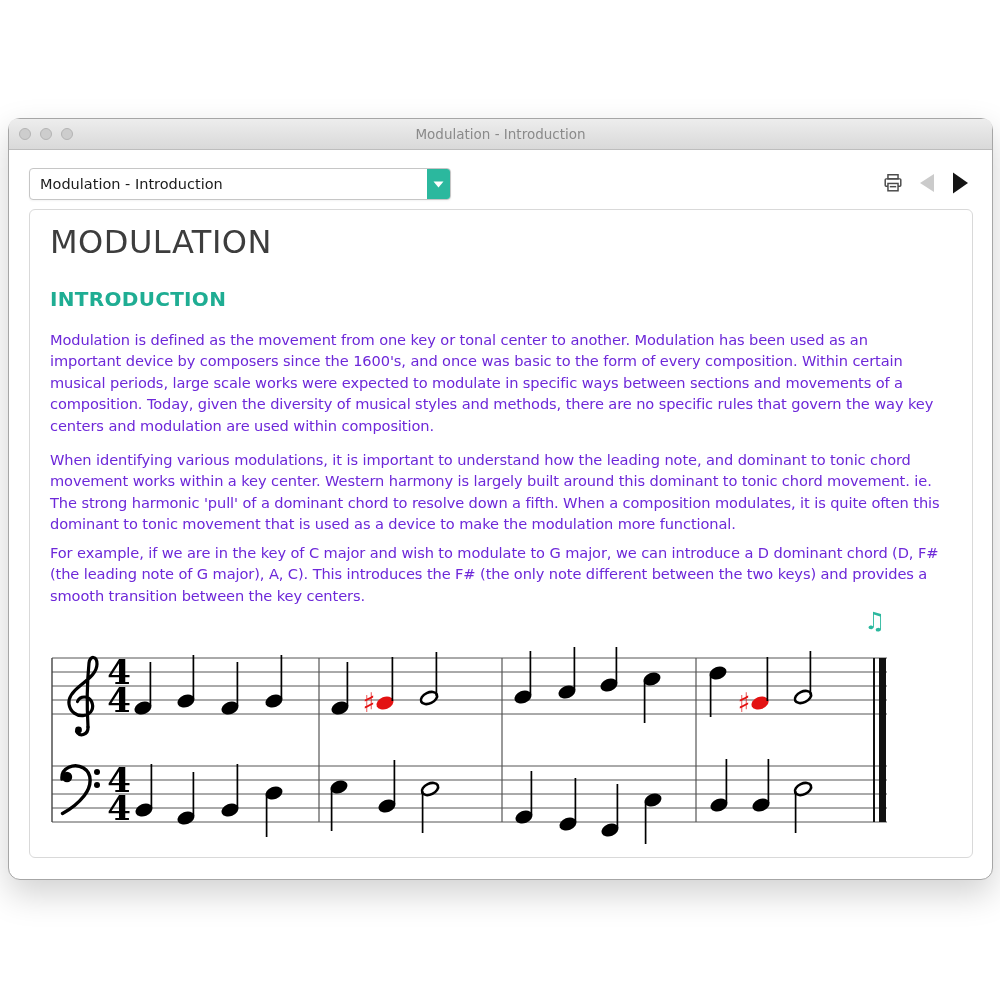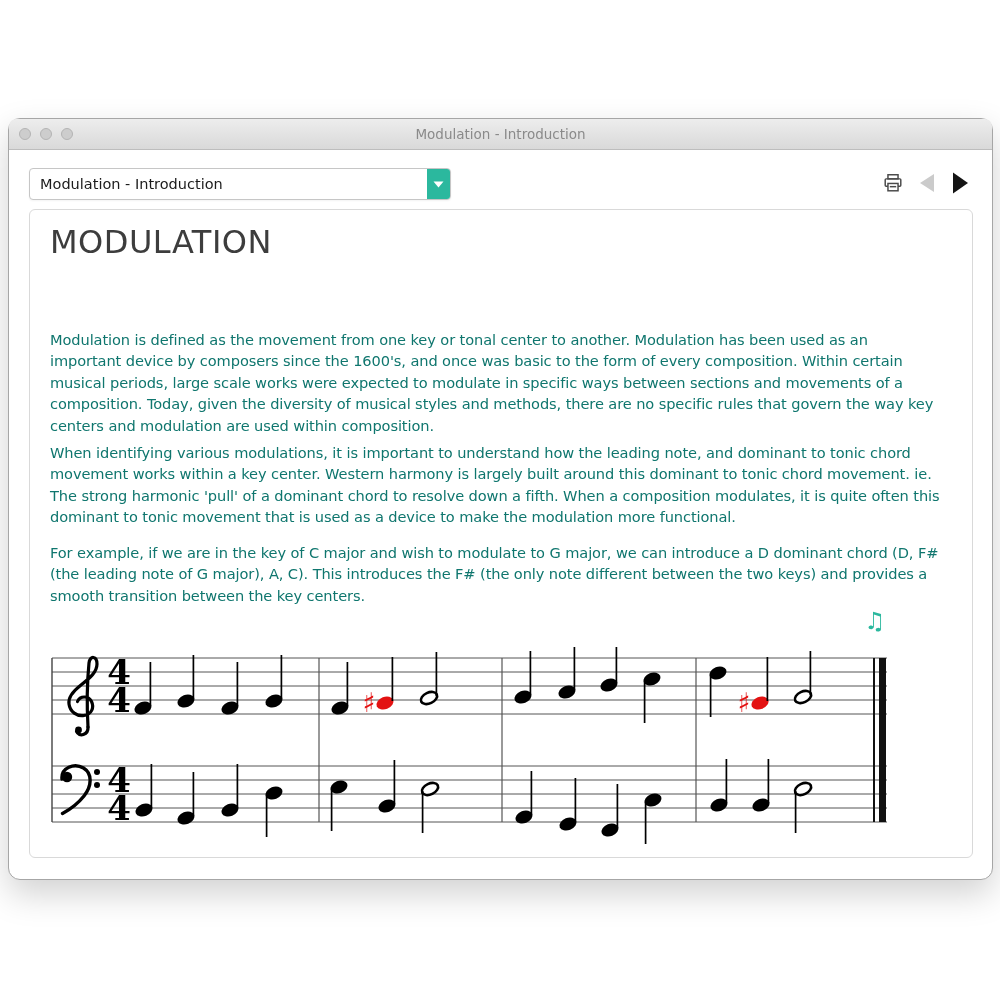--- a/index.html
+++ b/index.html
@@ -19,22 +19,22 @@
   .dropdown .value{flex:1;display:flex;align-items:center;padding-left:10px;font-size:14.5px;color:#1c1c1c;white-space:nowrap;overflow:hidden;}
   .dropdown .dd-btn{width:23px;background:#2bb89e;border-radius:0 3px 3px 0;display:flex;align-items:center;justify-content:center;}
 
   .toolbar-right{position:absolute;right:22px;top:50px;display:flex;align-items:center;gap:13px;height:28px;}
   .icon-btn{display:flex;align-items:center;justify-content:center;cursor:pointer;background:none;border:none;padding:0;}
 
   .panel{position:absolute;left:20px;top:90px;width:942px;height:647px;background:#fff;border:1px solid #d9d9d9;border-radius:6px;}
 
   .page-title{position:absolute;left:20px;top:10px;margin:0;font-size:32px;font-weight:400;color:#3d3d3d;letter-spacing:0.5px;line-height:44px;}
   .section-heading{position:absolute;left:20px;top:74px;margin:0;font-size:20px;font-weight:700;color:#1fad93;letter-spacing:0.3px;line-height:30px;}
-  .para{position:absolute;left:20px;width:890px;margin:0;font-size:14.6px;line-height:21.4px;color:#0f766e;letter-spacing:-0.1px;}
-  .para.p1{top:119px;} .para.p2{top:232px;} .para.p3{top:332px;}
+  .para{position:absolute;left:20px;width:890px;margin:0;font-size:14.6px;line-height:21.4px;color:#6d28d9;letter-spacing:-0.1px;}
+  .para.p1{top:119px;} .para.p2{top:239px;} .para.p3{top:332px;}
   .audio-icon{position:absolute;left:834px;top:398px;font-size:24px;color:#2bb89e;line-height:26px;cursor:pointer;}
   .score-wrap{position:absolute;left:17px;top:437px;}
 </style>
 </head>
 <body>
 
 <div class="window">
 
   <div class="titlebar">
     <div class="traffic">
@@ -72,20 +72,21 @@
     </button>
     <button class="icon-btn">
       <svg width="20" height="24" viewBox="0 0 20 24">
         <polygon points="3,1.5 18,12 3,22.5" fill="#141414"></polygon>
       </svg>
     </button>
   </div>
 
   <div class="panel">
     <h1 class="page-title">MODULATION</h1>
+    <h2 class="section-heading">INTRODUCTION</h2>
     <p class="para p1">Modulation is defined as the movement from one key or tonal center to another. Modulation has been used as an important device by composers since the 1600's, and once was basic to the form of every composition. Within certain musical periods, large scale works were expected to modulate in specific ways between sections and movements of a composition. Today, given the diversity of musical styles and methods, there are no specific rules that govern the way key centers and modulation are used within composition.</p>
     <p class="para p2">When identifying various modulations, it is important to understand how the leading note, and dominant to tonic chord movement works within a key center. Western harmony is largely built around this dominant to tonic chord movement. ie. The strong harmonic 'pull' of a dominant chord to resolve down a fifth. When a composition modulates, it is quite often this dominant to tonic movement that is used as a device to make the modulation more functional.</p>
     <p class="para p3">For example, if we are in the key of C major and wish to modulate to G major, we can introduce a D dominant chord (D, F#(the leading note of G major), A, C). This introduces the F# (the only note different between the two keys) and provides a smooth transition between the key centers.</p>
     <span class="audio-icon">♫</span>
     <div class="score-wrap">
       <svg width="845" height="202" viewBox="0 0 845 202">
           <line x1="5" y1="11" x2="840" y2="11" stroke="#555" stroke-width="1"></line>
           <line x1="5" y1="25" x2="840" y2="25" stroke="#555" stroke-width="1"></line>
           <line x1="5" y1="39" x2="840" y2="39" stroke="#555" stroke-width="1"></line>
           <line x1="5" y1="53" x2="840" y2="53" stroke="#555" stroke-width="1"></line>

